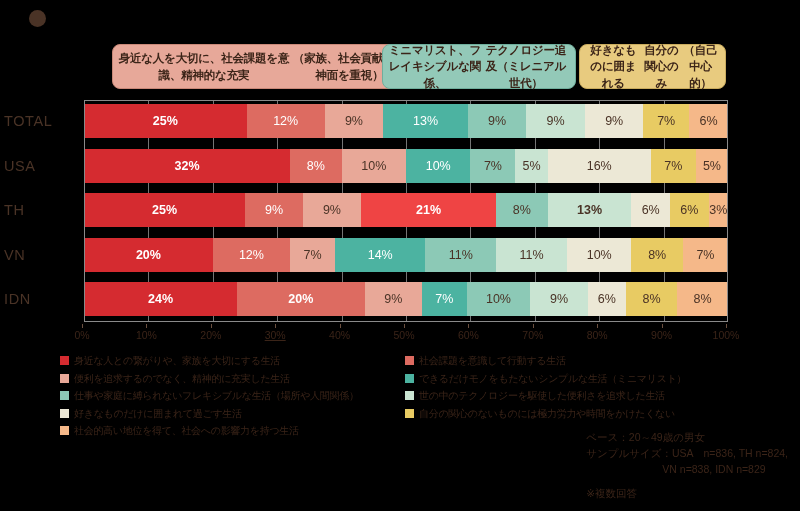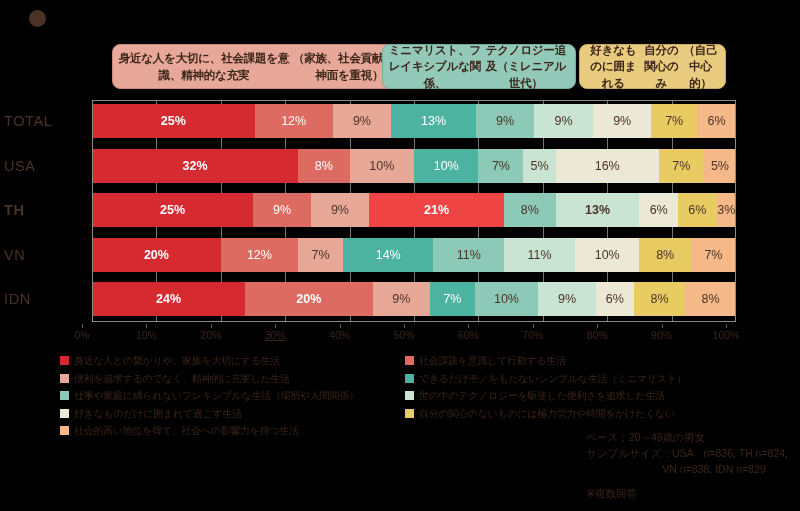--- a/index.html
+++ b/index.html
@@ -11,21 +11,21 @@
 
   
   .hdr{position:absolute;top:44px;height:45px;border-radius:8px;box-sizing:border-box;
        display:flex;align-items:center;justify-content:center;text-align:center;
        font-size:11.5px;font-weight:bold;line-height:1.42;color:#3b2418;letter-spacing:-0.2px;padding:0 5px;}
   #hdr-a{left:76px;width:303px;background:#e7a899;border:1.5px solid #c98878;margin-left:36px;}
   #hdr-b{left:382px;width:194px;background:#93c9b8;border:1.5px solid #6fae9c;}
   #hdr-c{left:579px;width:147px;background:#e8cb7f;border:1.5px solid #c9ab5e;}
 
   
-  #plot{position:absolute;left:92px;top:100px;width:644px;height:222px;}
+  #plot{position:absolute;left:84px;top:100px;width:644px;height:222px;}
   #plot .frame{position:absolute;inset:0;border-left:1.5px solid #8a8a8a;border-right:1.5px solid #8a8a8a;
                border-top:1.5px solid #8a8a8a;border-bottom:1.5px solid #8a8a8a;box-sizing:border-box;pointer-events:none;}
   .gridline{position:absolute;top:0;bottom:0;width:1px;background:#8a8a8a;opacity:.85;}
 
   .rowlabel{position:absolute;right:0;width:72px;text-align:left;font-size:14.5px;color:#4a3326;
             letter-spacing:.6px;transform:translateY(-50%);}
   #labels{position:absolute;left:0;top:100px;width:76px;height:222px;}
 
   .bar{position:absolute;left:0;right:0;display:flex;}
   .seg{height:100%;display:flex;align-items:center;justify-content:center;box-sizing:border-box;
@@ -71,21 +71,21 @@
     </div>
   <div class="hdr" id="hdr-c">
       <div>好きなものに囲まれる</div>
       <div>自分の関心のみ</div>
       <div>（自己中心的）</div>
     </div>
 
   <div id="labels">
       <div class="rowlabel" style="top: 21px;">TOTAL</div>
       <div class="rowlabel" style="top: 65.6122px;">USA</div>
-      <div class="rowlabel" style="top: 110.224px; font-weight: bold;">TH</div>
+      <div class="rowlabel" style="top: 110.224px;">TH</div>
       <div class="rowlabel" style="top: 154.837px;">VN</div>
       <div class="rowlabel" style="top: 199.449px;">IDN</div>
     </div>
 
   <div id="plot">
     <div id="grid-host">
         <div class="gridline" style="left: 10%;"></div>
         <div class="gridline" style="left: 20%;"></div>
         <div class="gridline" style="left: 30%;"></div>
         <div class="gridline" style="left: 40%;"></div>

